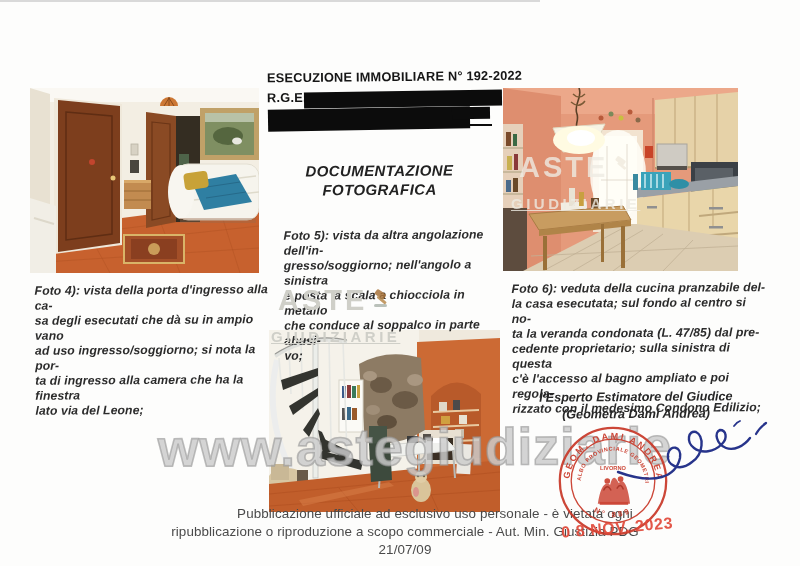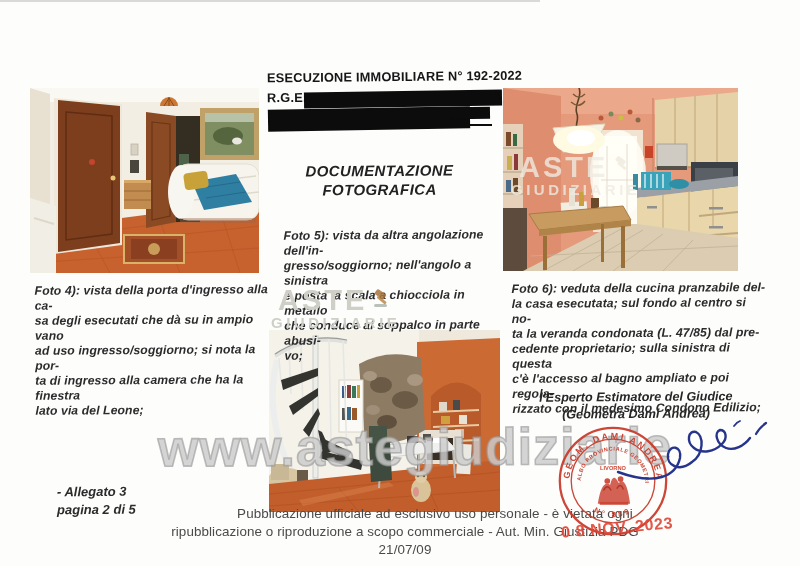--- a/index.html
+++ b/index.html
@@ -39,21 +39,21 @@
   .wm-url{
     font:bold 52px/52px "Liberation Sans",sans-serif;
     color:rgba(255,255,255,0.18);
     -webkit-text-stroke:1.6px rgba(150,150,150,0.6);
     text-shadow:0 0 1px rgba(190,190,190,.8);
     letter-spacing:1px;z-index:5;transform:rotate(-.3deg);
     pointer-events:none;
   }
   .aste-logo{z-index:4;text-align:center;}
   .aste-top{font:bold 29px/26px "Liberation Sans",sans-serif;letter-spacing:3px;}
-  .aste-bottom{font:bold 15px/16px "Liberation Sans",sans-serif;letter-spacing:3.5px;margin-top:1px;}
+  .aste-bottom{font:bold 15px/16px "Liberation Sans",sans-serif;letter-spacing:3.5px;margin-top:15px;text-decoration:underline;}
   .aste-gray .aste-top,.aste-gray .aste-bottom{color:#cfcfc8;}
   .aste-onphoto .aste-top,.aste-onphoto .aste-bottom{color:rgba(238,235,226,0.8);}
   .gavel{display:inline-block;vertical-align:top;margin-left:4px;}
   
   .date-stamp{
     font:bold 16px/16px "Liberation Sans",sans-serif;color:#e1493a;
     letter-spacing:.6px;transform:rotate(-5deg);z-index:8;opacity:.92;
   }
   svg{display:block;}
 </style>
@@ -114,22 +114,20 @@
       <path d="M4,130 L24,136" stroke="#ddd8ca" stroke-width="2"></path>
     </svg>
   </div>
 
   <div class="abs caption" style="left:35px;top:283px;width:234px;z-index:2;">Foto 4): vista della porta d'ingresso alla ca-
 sa degli esecutati che dà su in ampio vano
 ad uso ingresso/soggiorno; si nota la por-
 ta di ingresso alla camera che ha la finestra
 lato via del Leone;</div>
 
-  <div class="abs allegato" style="left:57px;top:483px;z-index:2;">- Allegato 3
-pagina 2 di 5</div>
 
   <div class="abs case-header" style="left:267px;top:68px;width:260px;z-index:2;">ESECUZIONE IMMOBILIARE N° 192-2022</div>
   <div class="abs case-header" style="left:267px;top:89px;z-index:2;">R.G.E.</div>
   <div class="abs redact" style="left:304px;top:91px;width:198px;height:16px;transform:rotate(-.8deg);z-index:2;"></div>
   <div class="abs redact" style="left:268px;top:108px;width:202px;height:22px;transform:rotate(-1deg);z-index:2;"></div>
   <div class="abs redact" style="left:452px;top:107px;width:38px;height:12px;transform:rotate(-1deg);z-index:2;"></div>
   <div class="abs redact" style="left:468px;top:124px;width:24px;height:2px;z-index:2;"></div>
 
   <div class="abs doc-title" style="left:272px;top:161px;width:215px;z-index:2;">DOCUMENTAZIONE
 FOTOGRAFICA</div>

